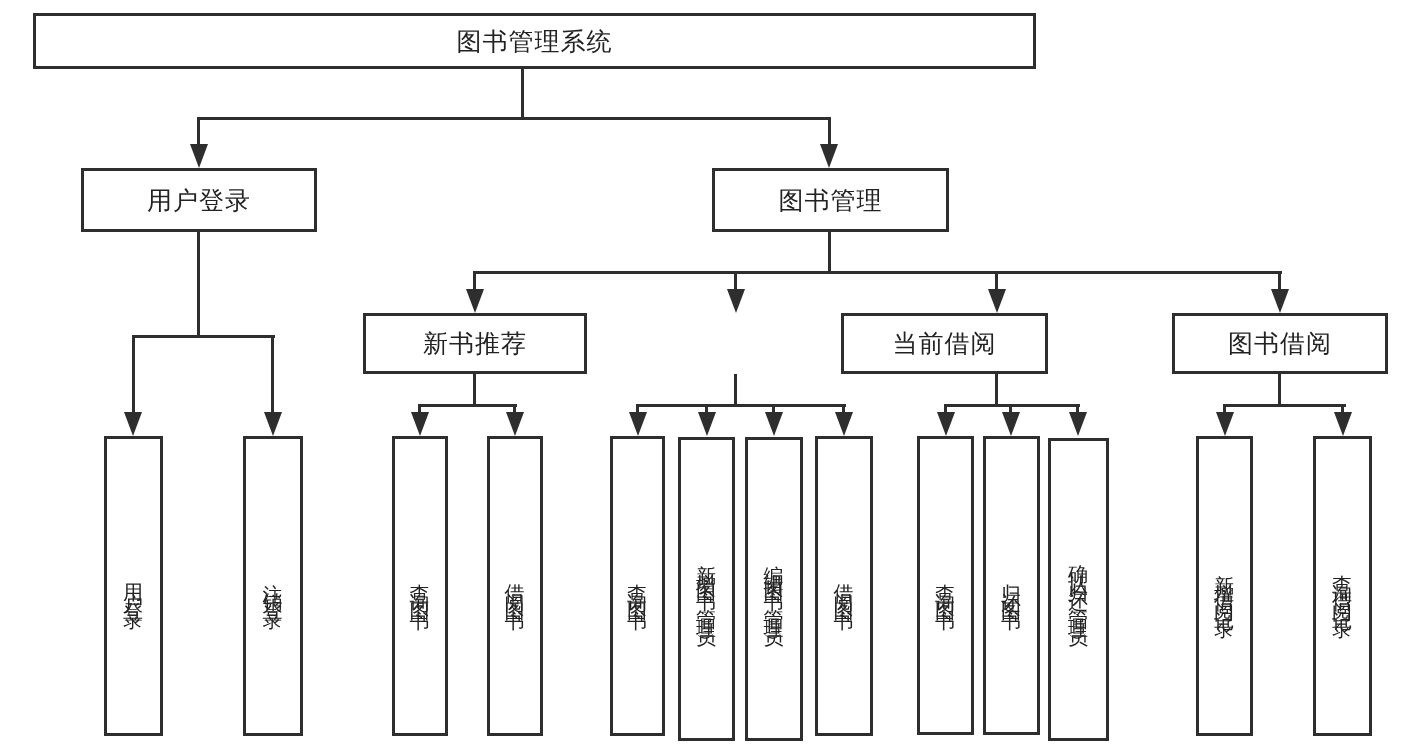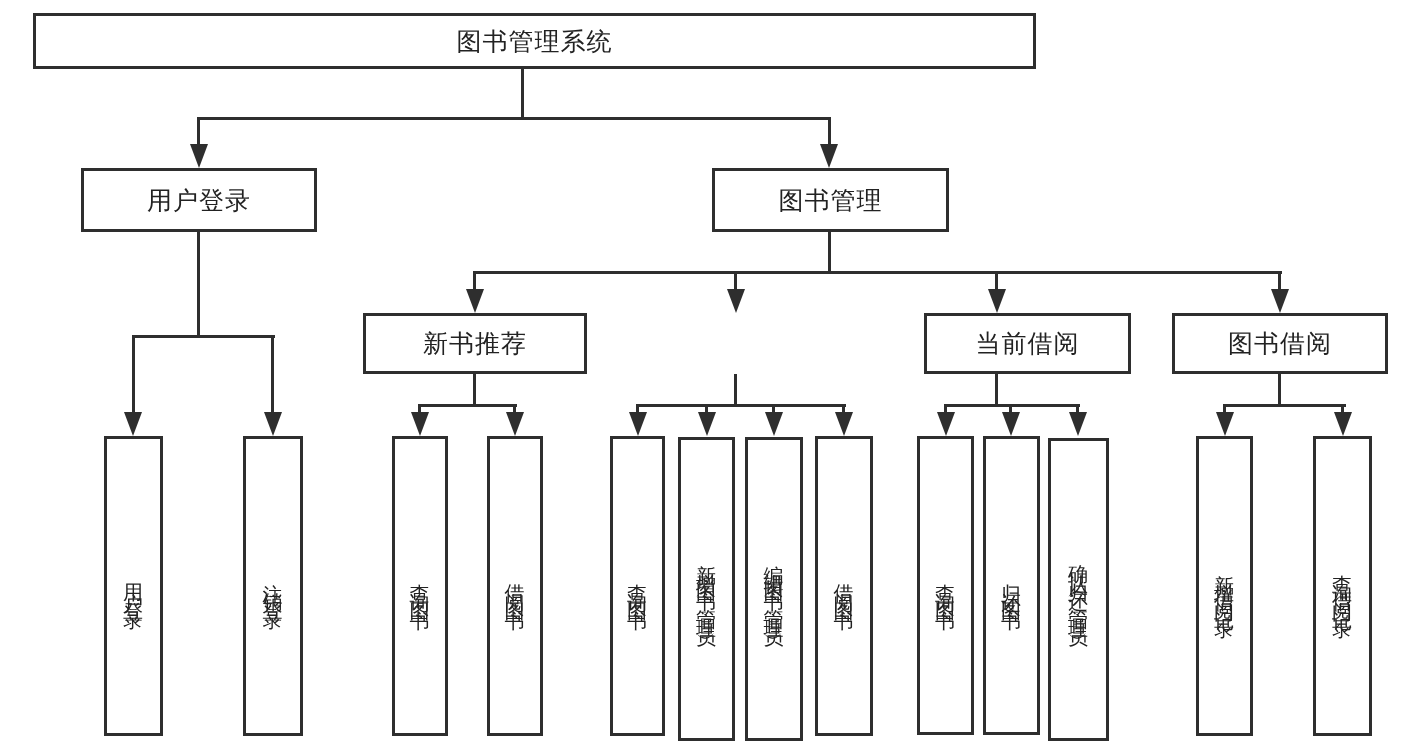--- a/index.html
+++ b/index.html
@@ -41,21 +41,21 @@
   <div class="node" style="left:81px;top:168px;width:236px;height:64px">
     <span>用户登录</span>
   </div>
   <div class="node" style="left:712px;top:168px;width:237px;height:64px">
     <span>图书管理</span>
   </div>
 
   <div class="node" style="left:363px;top:313px;width:224px;height:61px">
     <span>新书推荐</span>
   </div>
-  <div class="node" style="left:924px;top:313px;width:207px;height:61px">
+  <div class="node" style="left:841px;top:313px;width:207px;height:61px">
     <span>当前借阅</span>
   </div>
   <div class="node" style="left:1172px;top:313px;width:216px;height:61px">
     <span>图书借阅</span>
   </div>
 
   <div class="node leaf" style="left:104px;top:436px;width:59px;height:300px">
     <span class="v">用户登录</span>
   </div>
   <div class="node leaf" style="left:243px;top:436px;width:60px;height:300px">

